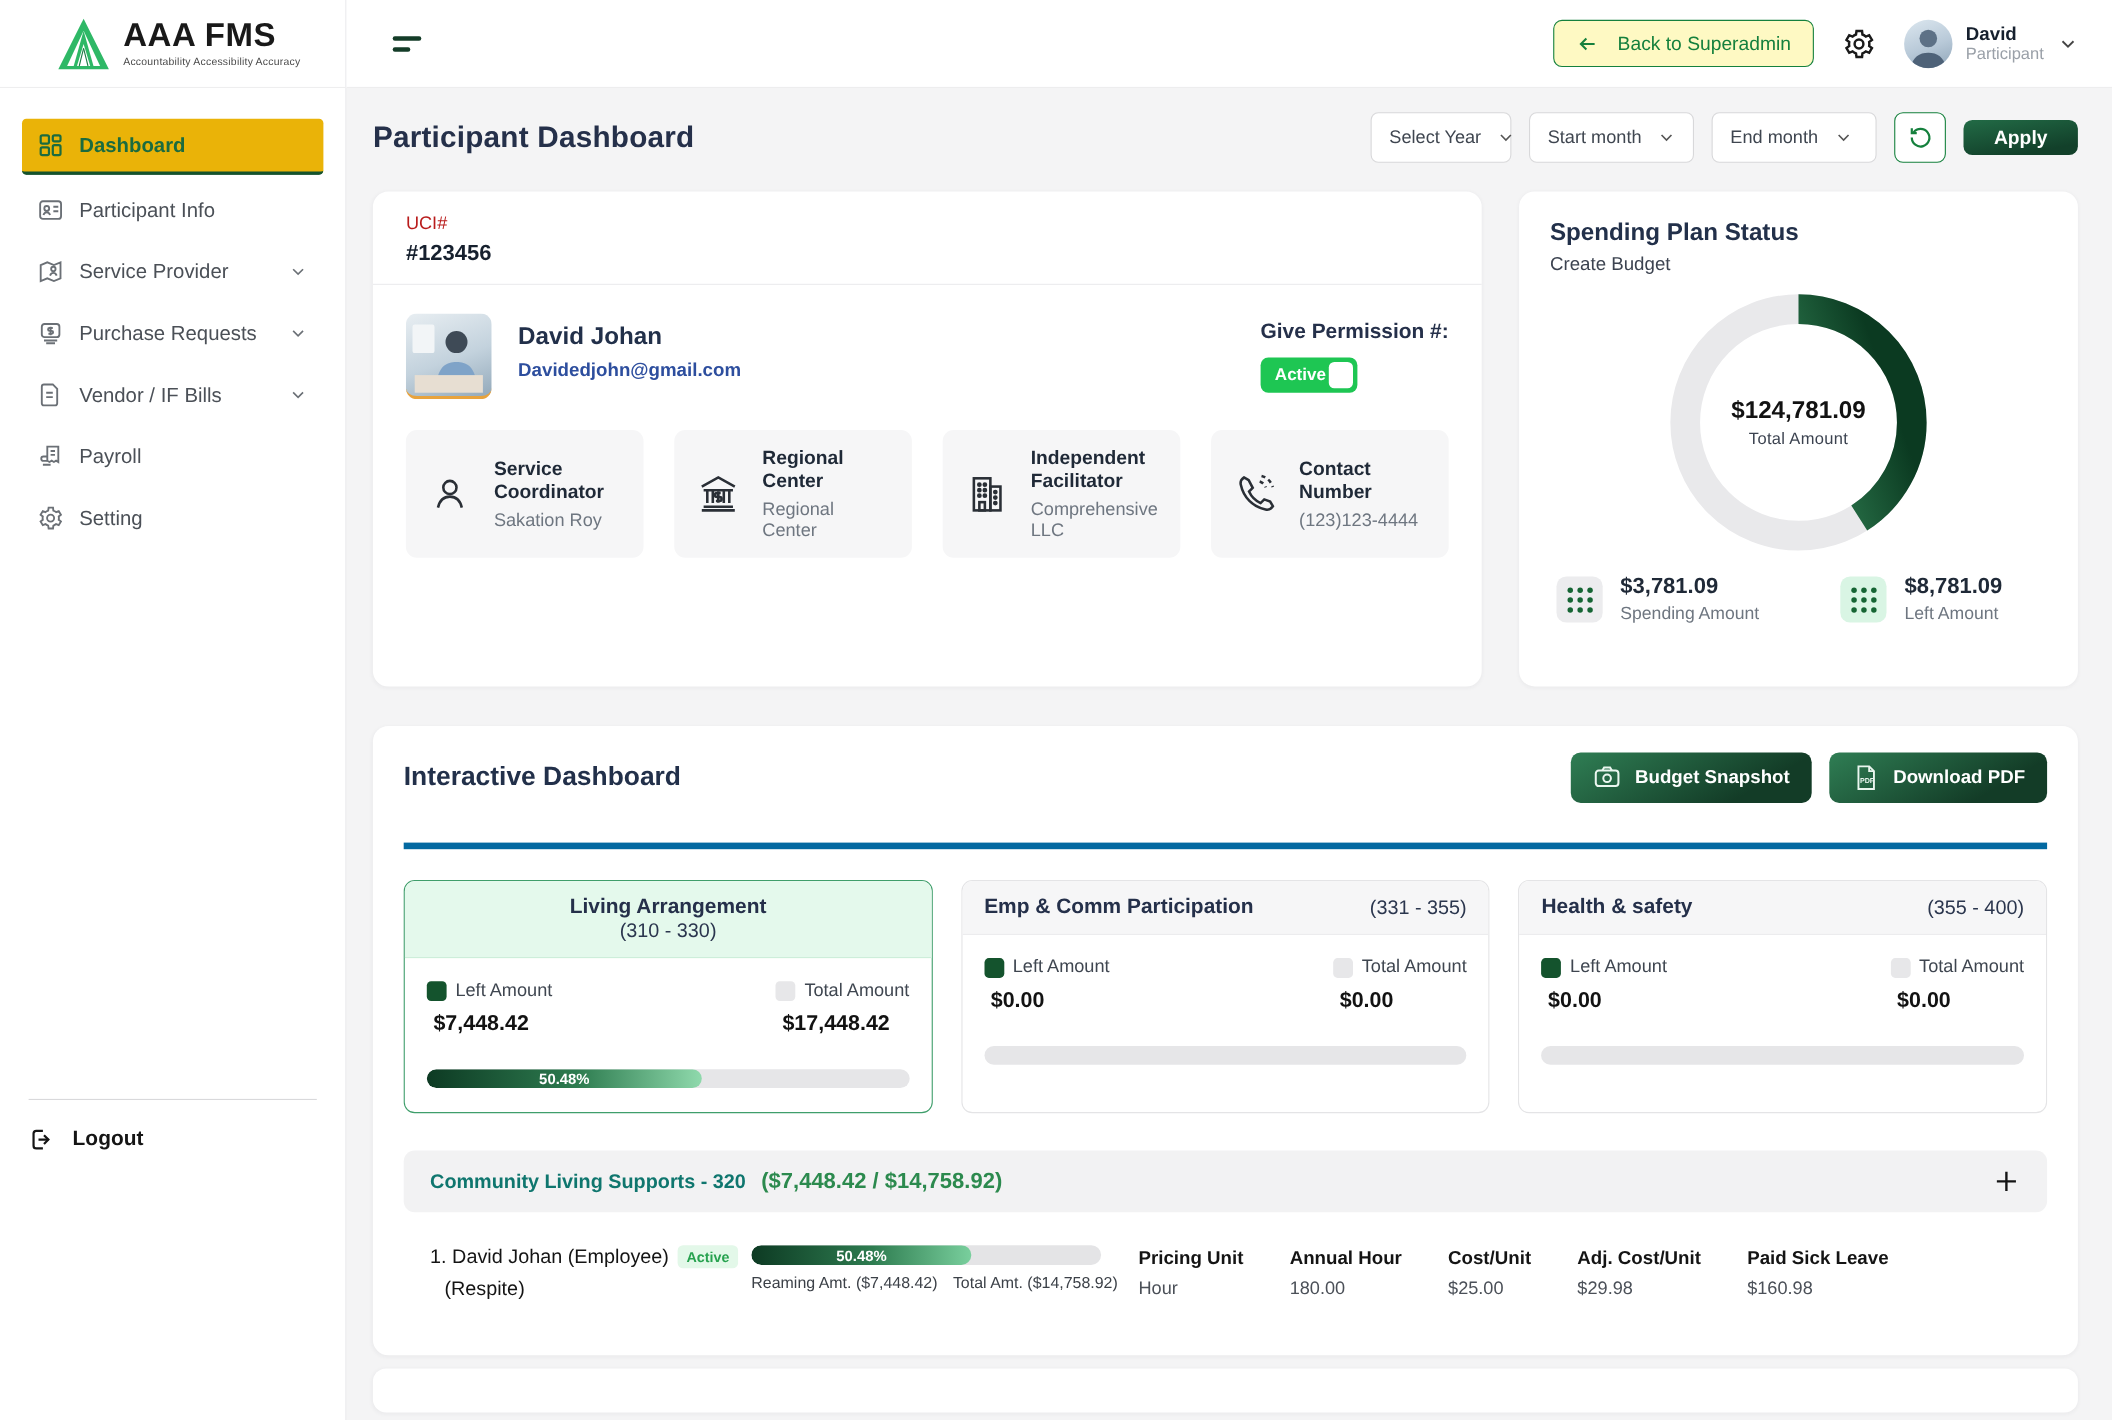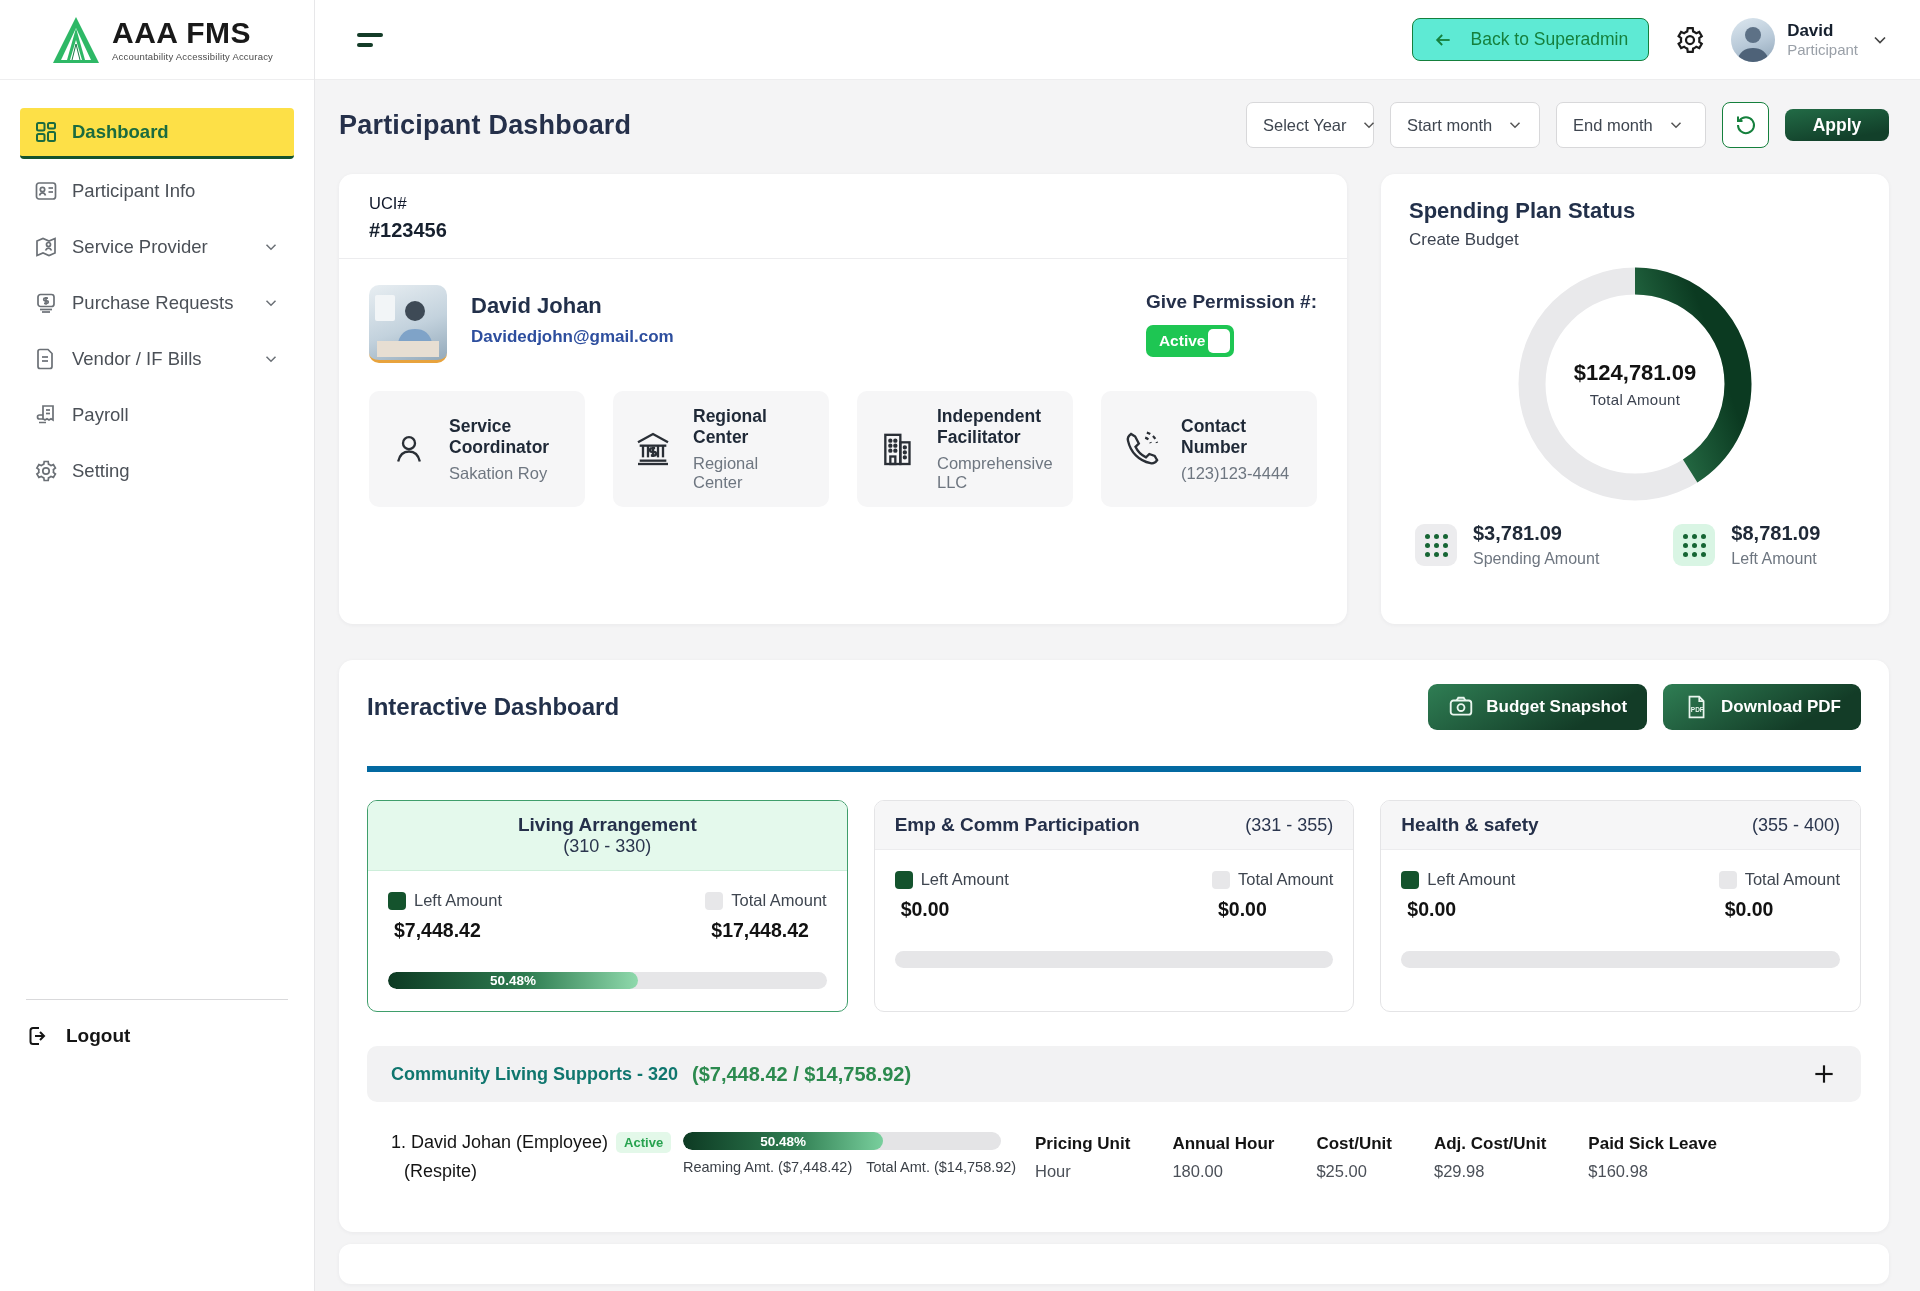--- a/index.html
+++ b/index.html
@@ -11,35 +11,35 @@
 
   
   .sidebar { width:315px; min-width:315px; background:#fff; border-right:1px solid #e7e7e9; display:flex; flex-direction:column; height:100%; }
   .logo-wrap { height:80px; display:flex; align-items:center; gap:10px; padding:0 26px 0 50px; border-bottom:1px solid #eeeeef; }
   .logo-text .brand-name { font-size:30px; font-weight:800; color:#191919; letter-spacing:.5px; line-height:1; }
   .logo-text .brand-tag { font-size:9.5px; color:#4b4b4b; margin-top:3px; letter-spacing:.2px; }
   .nav { padding:28px 0 0 0; flex:1; }
   .nav-item { display:flex; align-items:center; gap:14px; margin:0 20px 8px 20px; padding:12px 14px; border-radius:4px; cursor:pointer; color:#4b5057; font-size:18.5px; }
   .nav-item .nav-ic { width:24px; height:24px; color:#6b7076; flex:none; }
   .nav-item .chev { margin-left:auto; color:#6b7076; }
-  .nav-item.active { background:#fde047; border-bottom:3px solid #14532d; color:#1b6b3f; font-weight:600; }
+  .nav-item.active { background:#eab308; border-bottom:3px solid #14532d; color:#1b6b3f; font-weight:600; }
   .nav-item.active .nav-ic { color:#1b6b3f; }
   .logout-block { margin-top:auto; margin-bottom:235px; }
   .logout-divider { border-top:1px solid #d9d9db; margin:0 26px 16px 26px; }
   .logout { display:flex; align-items:center; gap:16px; padding:8px 26px; font-size:19px; font-weight:600; color:#151515; cursor:pointer; }
   .logout .nav-ic { width:24px; height:24px; color:#151515; }
 
   
   .main { flex:1; display:flex; flex-direction:column; min-width:0; }
   .topbar { height:80px; background:#fff; display:flex; align-items:center; padding:0 30px 0 38px; border-bottom:1px solid #ededee; }
   .hamburger { cursor:pointer; padding:4px; }
   .hamburger .l1 { width:26px; height:4px; background:#143c28; border-radius:2px; }
   .hamburger .l2 { width:16px; height:4px; background:#143c28; border-radius:2px; margin-top:6px; }
   .topbar-right { margin-left:auto; display:flex; align-items:center; gap:26px; }
-  .back-btn { display:flex; align-items:center; gap:18px; border:1.5px solid #15803d; color:#15803d; border-radius:8px; padding:10px 20px; font-size:17.5px; background:#5eead4; cursor:pointer; font-family:inherit; }
+  .back-btn { display:flex; align-items:center; gap:18px; border:1.5px solid #15803d; color:#15803d; border-radius:8px; padding:10px 20px; font-size:17.5px; background:#fef9c3; cursor:pointer; font-family:inherit; }
   .gear-btn { width:30px; height:30px; color:#1a1a1a; cursor:pointer; }
   .user-menu { display:flex; align-items:center; gap:12px; cursor:pointer; }
   .avatar { width:44px; height:44px; border-radius:50%; overflow:hidden; background:linear-gradient(160deg,#dce7ef 0%,#b8c9d8 55%,#8fa5b8 100%); position:relative; }
   .avatar svg { position:absolute; inset:0; }
   .user-name { font-size:17px; font-weight:700; color:#16202e; line-height:1.2; }
   .user-role { font-size:15px; color:#9aa0a8; }
   .user-chev { color:#444; }
 
   .content { flex:1; padding:22px 31px 0 24px; overflow:hidden; }
 
@@ -52,21 +52,21 @@
   .sel-year { width:128px; } .sel-month { width:150px; }
   .select span { flex:1; white-space:nowrap; }
   .refresh-btn { width:47px; height:46px; border:1.5px solid #15803d; border-radius:8px; background:#fff; color:#15803d; display:flex; align-items:center; justify-content:center; cursor:pointer; }
   .apply-btn { height:32px; min-width:104px; border:none; border-radius:8px; background:linear-gradient(170deg,#226b46 0%,#12402a 80%); color:#fff; font-size:17.5px; font-weight:600; cursor:pointer; font-family:inherit; padding:0 24px; }
 
   
   .row1 { display:flex; gap:34px; }
   .card { background:#fff; border-radius:14px; box-shadow:0 1px 4px rgba(30,40,60,.05); }
   .participant-card { flex:1; min-width:0; height:450px; }
   .uci-block { padding:20px 30px 16px 30px; border-bottom:1px solid #ececee; }
-  .uci-label { font-size:16.5px; color:#0f172a; }
+  .uci-label { font-size:16.5px; color:#b91c1c; }
   .uci-value { font-size:20px; font-weight:700; color:#16202e; margin-top:6px; }
   .profile-row { display:flex; align-items:flex-start; padding:26px 30px 6px 30px; }
   .profile-photo { width:78px; height:78px; border-radius:10px; overflow:hidden; position:relative; background:linear-gradient(160deg,#e8eef2 0%,#c3d2dd 55%,#93a9ba 100%); border-bottom:3px solid #e8a33d; flex:none; }
   .profile-photo svg { position:absolute; inset:0; }
   .profile-meta { margin-left:24px; padding-top:8px; }
   .profile-name { font-size:22px; font-weight:700; color:#22304a; }
   .profile-email { font-size:17px; color:#2d4e9e; font-weight:600; margin-top:8px; }
   .permission-block { margin-left:auto; padding-top:6px; display:flex; flex-direction:column; align-items:flex-start; }
   .permission-label { font-size:19px; font-weight:700; color:#25304a; }
   .toggle { margin-top:12px; width:88px; height:32px; background:#1ec653; border-radius:7px; position:relative; display:flex; align-items:center; cursor:pointer; }

